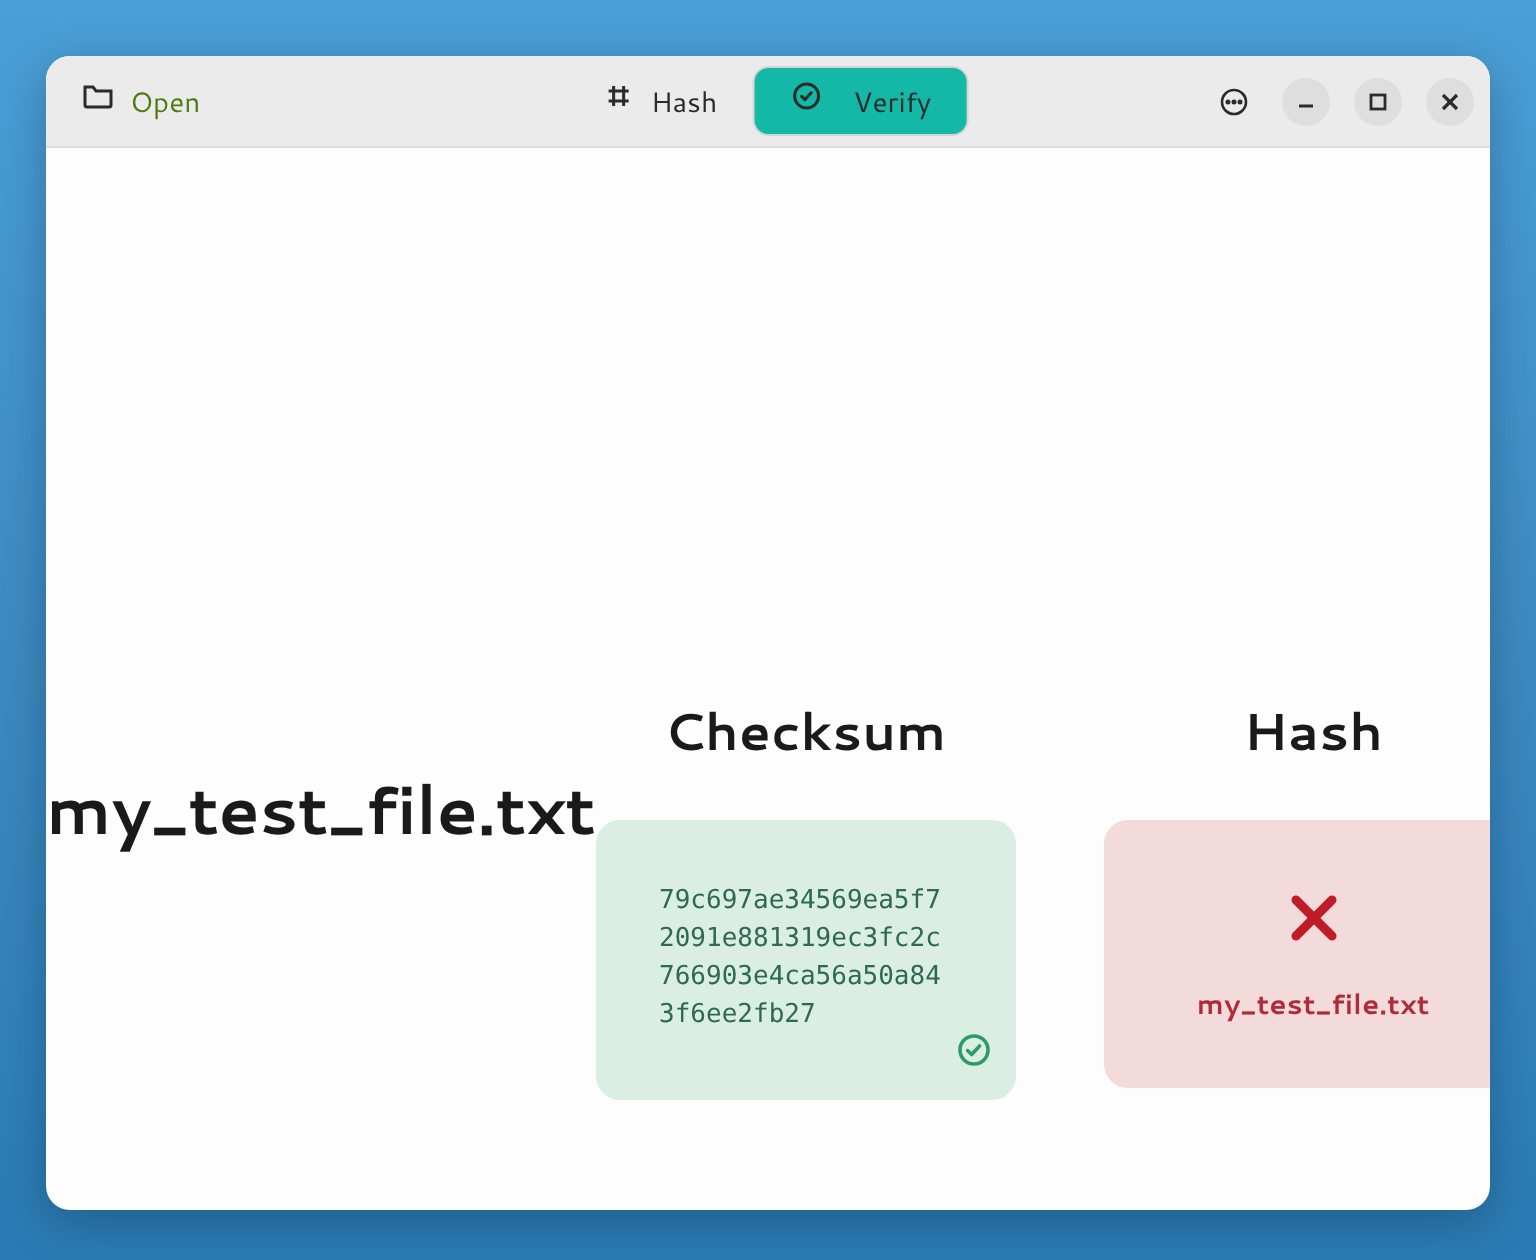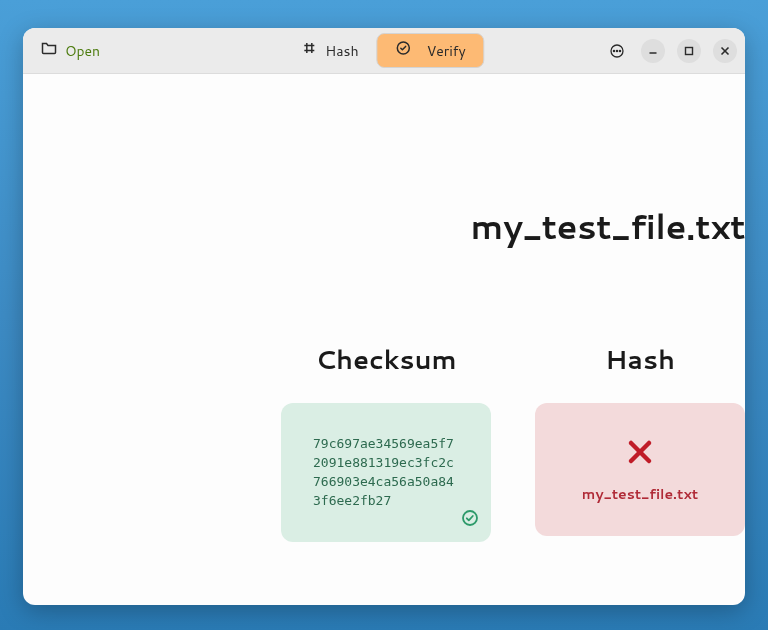--- a/index.html
+++ b/index.html
@@ -57,21 +57,21 @@
       display: flex;
       align-items: center;
       gap: 8px;
       padding: 6px 18px;
       border-radius: 8px;
       cursor: pointer;
       font-size: 14px;
       color: #2b2b2b;
     }
     .view-btn.active {
-      background: #fdba74;
+      background: #14b8a6;
       border: 1px solid #d4d4d4;
       gap: 15px;
     }
     .hb-right {
       margin-left: auto;
       display: flex;
       align-items: center;
       gap: 12px;
     }
     .circ-btn {
@@ -82,22 +82,22 @@
       display: flex;
       align-items: center;
       justify-content: center;
       cursor: pointer;
     }
     .circ-btn.plain { background: transparent; }
     .circ-btn svg { display: block; }
     .content {
       flex: 1;
       display: flex;
-      flex-direction: column;
-      align-items: flex-end;
+      flex-direction: row;
+      align-items: center;
       padding-top: 128px;
     }
     .filename-title {
       font-size: 34px;
       font-weight: 800;
       color: #1a1a1a;
       letter-spacing: -0.5px;
     }
     .cols {
       display: flex;

